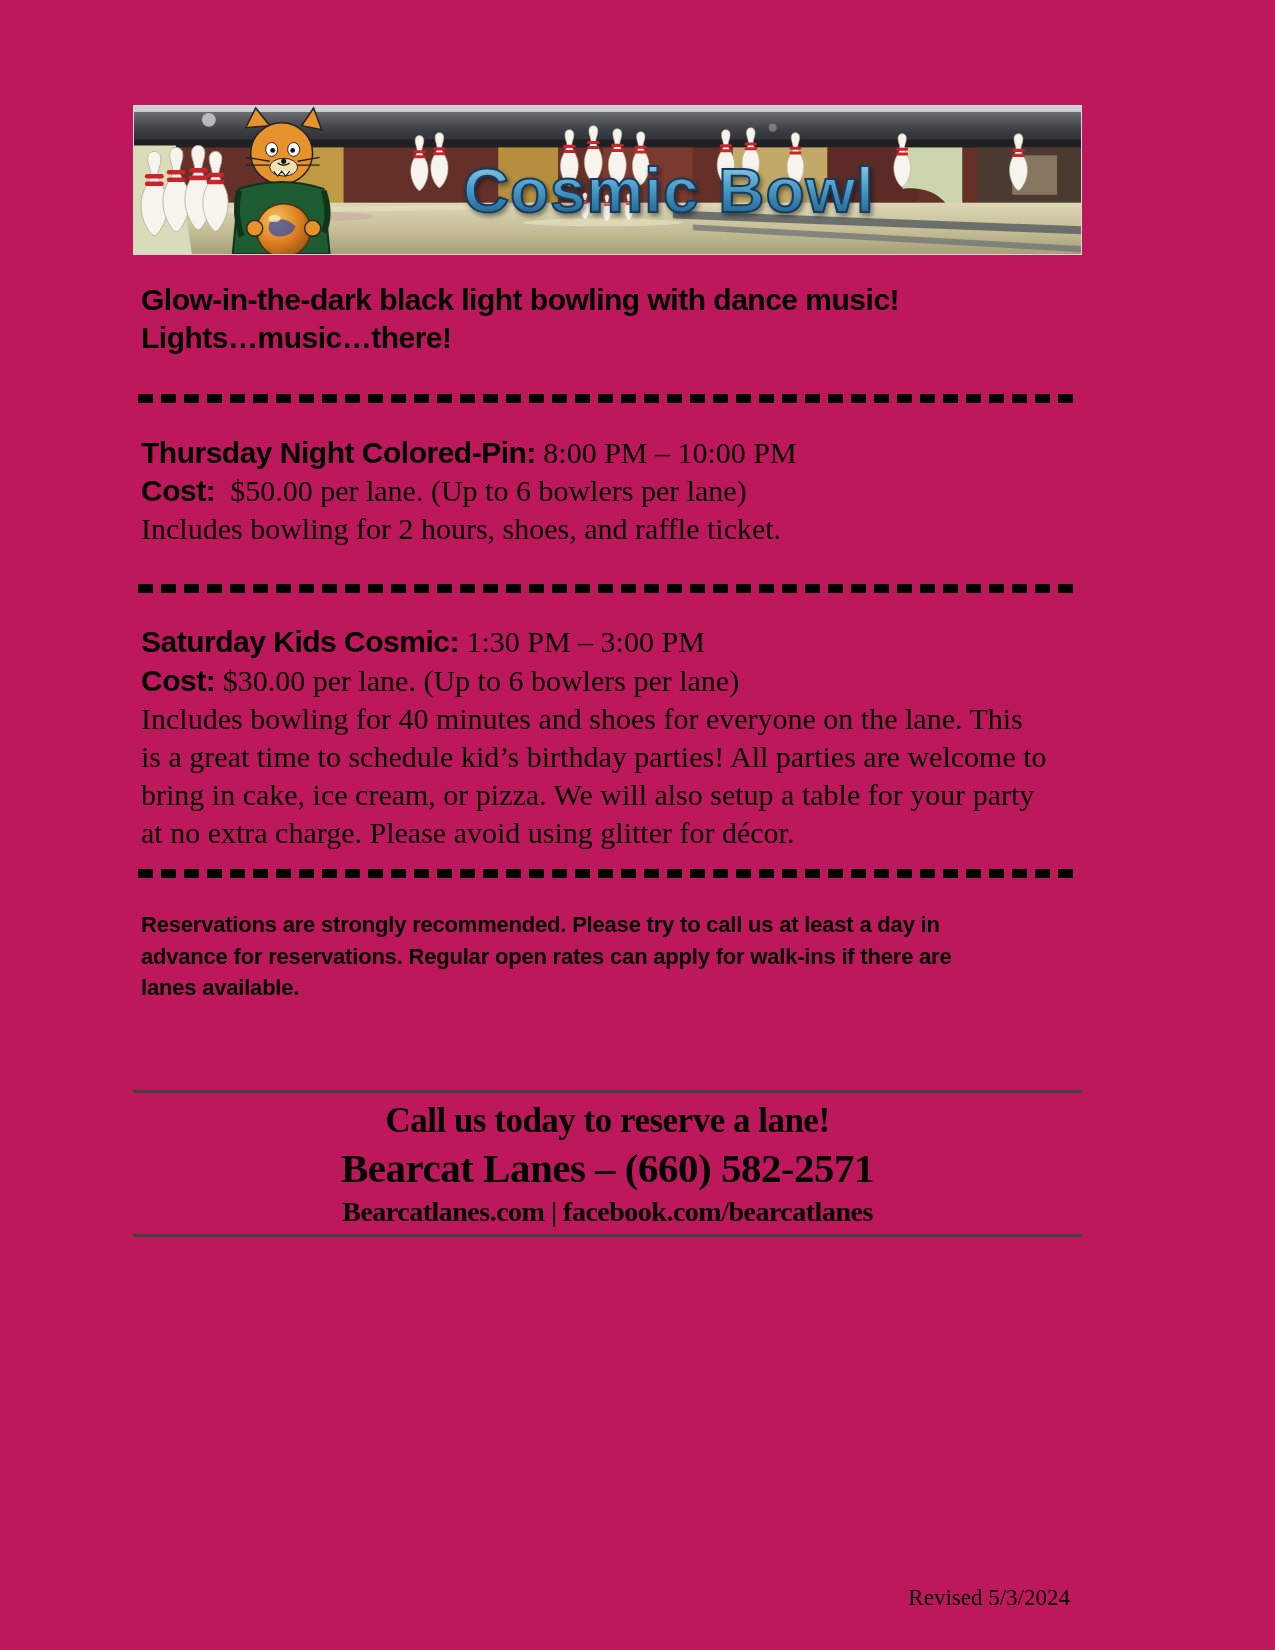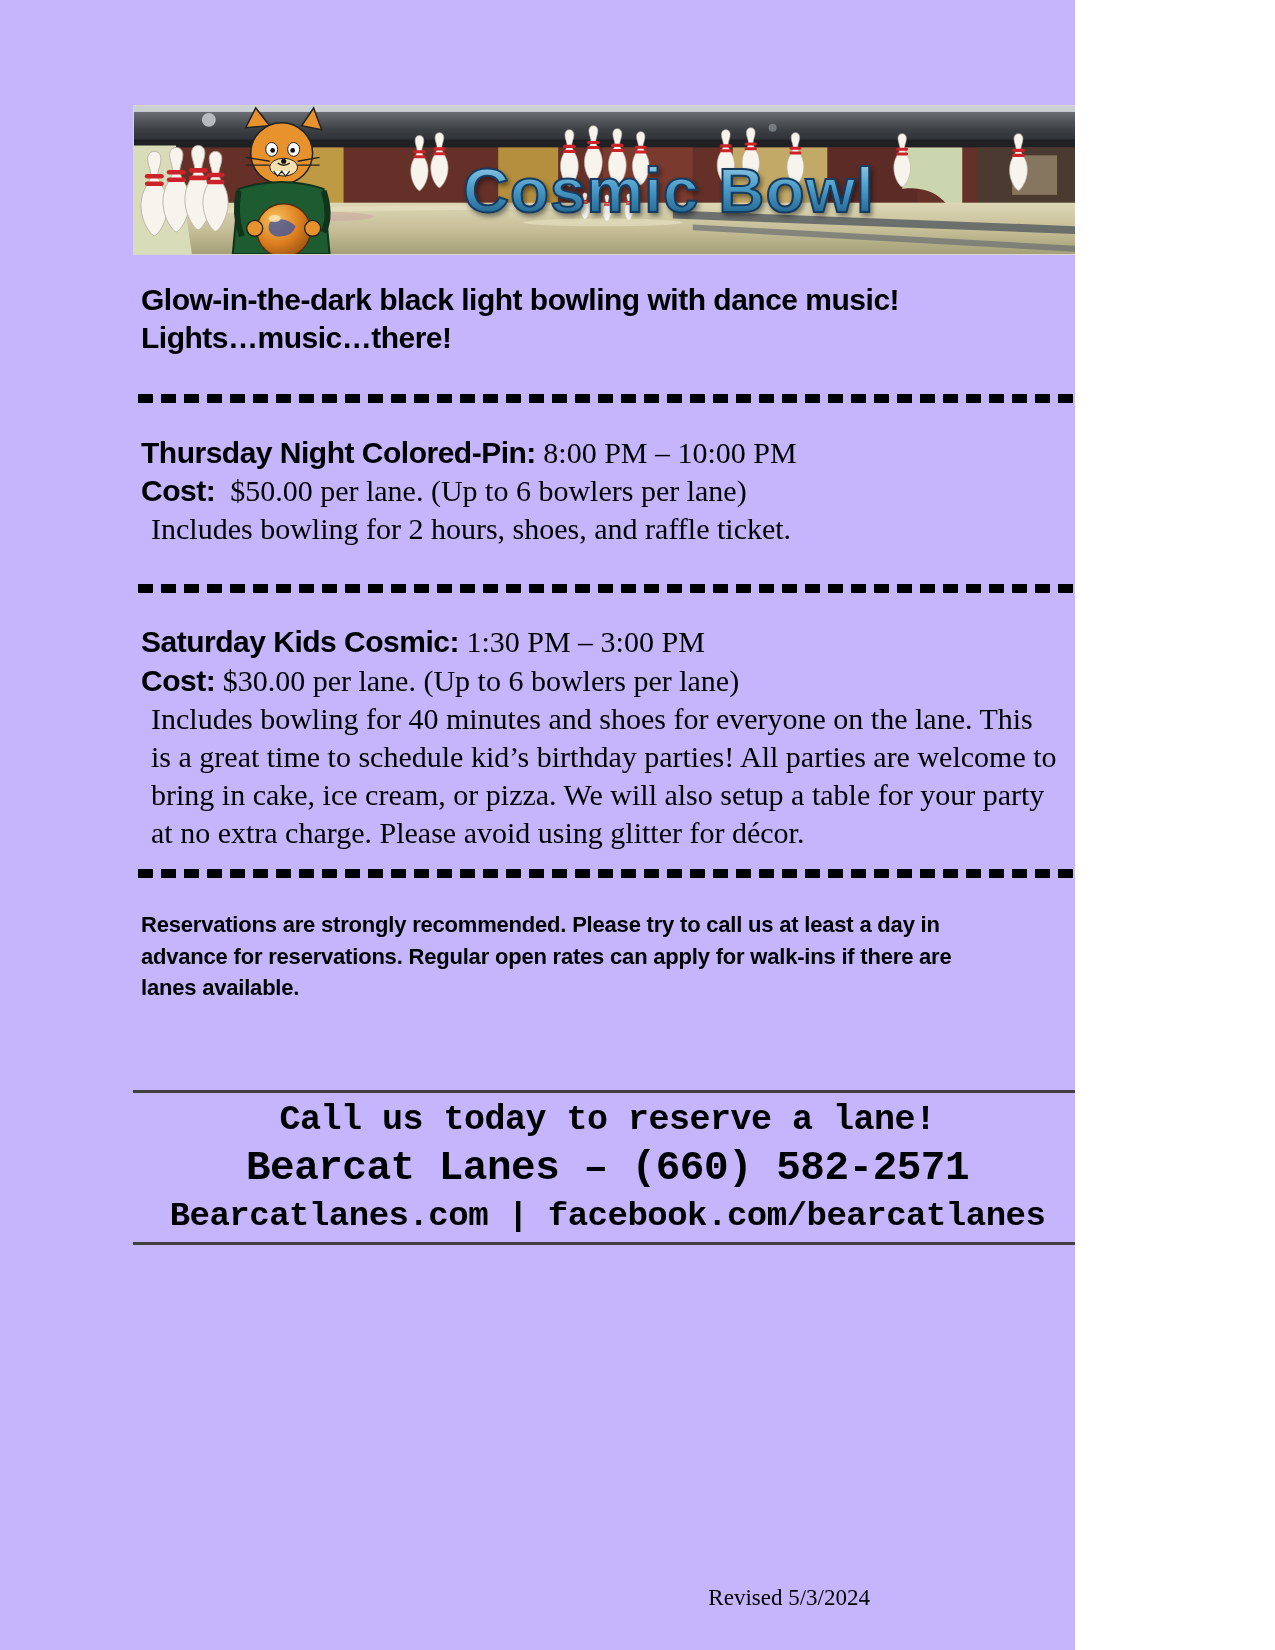--- a/index.html
+++ b/index.html
@@ -1,20 +1,20 @@
 <!DOCTYPE html>
 <html><head>
 <meta charset="utf-8">
 <title>Cosmic Bowl Flyer</title>
 <style>
   html,body{margin:0;padding:0;background:#ffffff;}
   .page{
     position:relative;
-    width:1075px;height:1650px;
-    background:#c4b5fd;
+    width:1275px;height:1650px;
+    background:#be185d;
     font-family:"Liberation Sans", sans-serif;
     color:#000;
     overflow:hidden;
   }
   .content{
     position:absolute;left:133px;top:105px;width:949px;
   }
   
   .header-photo{
     width:949px;height:150px;display:block;
@@ -28,38 +28,38 @@
   .dash-sep{
     height:9px;margin-top:37px;margin-left:5px;margin-right:2px;
     background:repeating-linear-gradient(to right,#000 0 15px,transparent 15px 23px);
   }
   .dash-sep.d2{margin-top:36px;}
   .dash-sep.d3{margin-top:17px;}
   .section{margin-top:31px;font-size:30px;line-height:1.27;}
   .section.sat{margin-top:30px;}
   .sec-line .label{font-family:"Liberation Sans",sans-serif;font-weight:bold;letter-spacing:-0.5px;}
   .sec-line .t-serif{font-family:"Liberation Serif",serif;}
-  .serif-par{font-family:"Liberation Serif",serif;max-width:906px;margin-left:10px;}
+  .serif-par{font-family:"Liberation Serif",serif;max-width:906px;}
   .promo{font-family:"Liberation Serif",serif;font-weight:bold;font-size:29px;}
   .promo .uline{text-decoration:underline;}
   .promo .ital{font-style:italic;}
   .reservations{
     margin-top:31px;font-size:22px;line-height:1.44;
     font-family:"Liberation Sans",sans-serif;font-weight:bold;letter-spacing:-0.2px;
     max-width:862px;
   }
   .rule{border:none;border-top:3px solid #404040;margin:0;}
   .rule.r1{margin-top:86px;}
   .cta{
     text-align:center;padding-top:6px;padding-bottom:4px;
-    font-family:Liberation Mono, monospace;font-weight:bold;
+    font-family:Liberation Serif, serif;font-weight:bold;
   }
   .cta-1{font-size:35px;line-height:1.25;letter-spacing:-0.5px;}
   .cta-2{font-size:41px;line-height:1.25;letter-spacing:-0.5px;}
-  .cta-3{font-size:34px;line-height:1.3;letter-spacing:-0.5px;}
+  .cta-3{font-size:28px;line-height:1.3;letter-spacing:-0.5px;}
   .revised{
     position:absolute;top:1541px;right:205px;
     font-family:"Liberation Serif",serif;font-size:23px;margin-top:44px;
   }
 </style>
 </head>
 <body>
 
 <div class="page">
   <div class="content">

